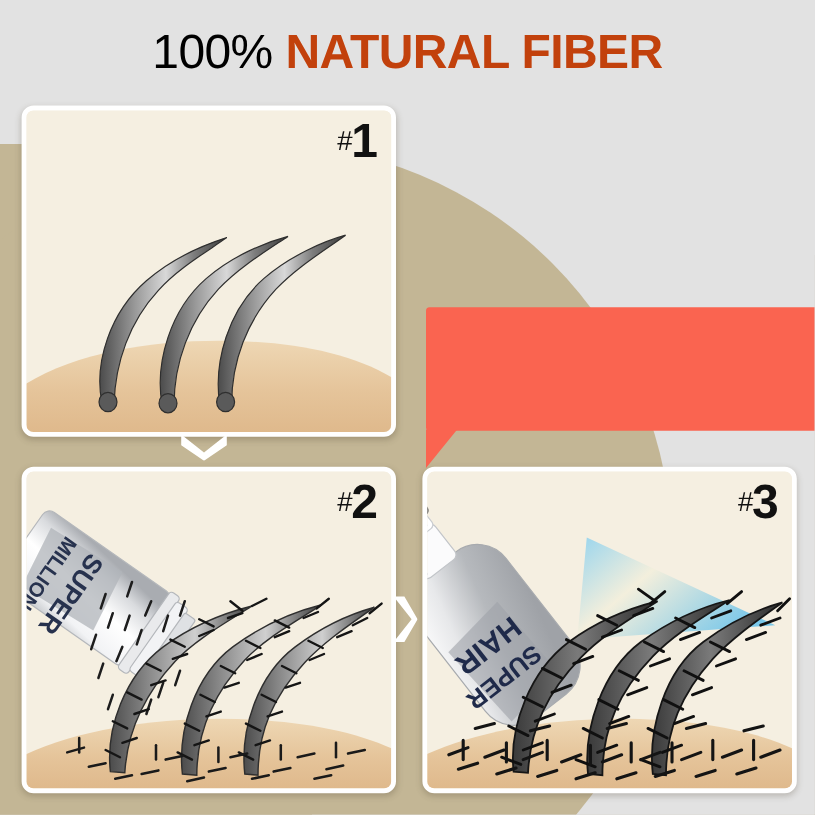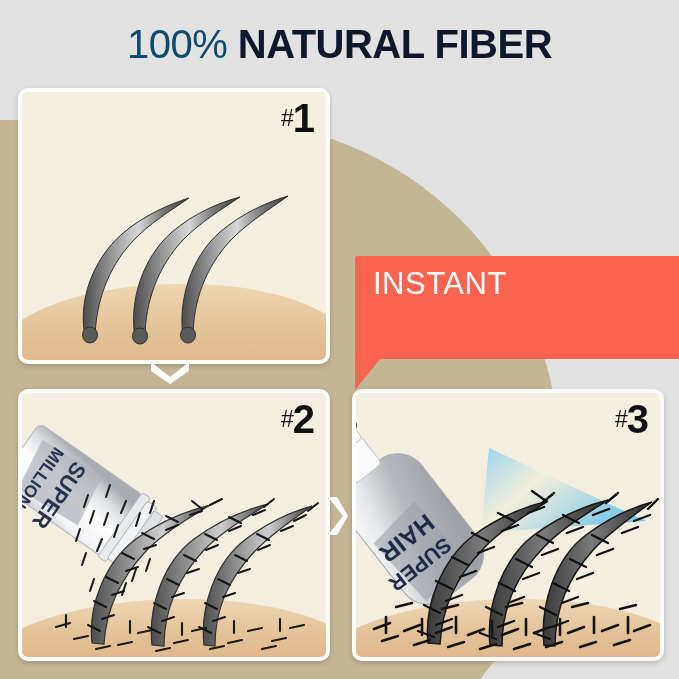--- a/index.html
+++ b/index.html
@@ -24,24 +24,24 @@
   }
 
   
   .title{
     position:absolute;left:0;top:22px;width:679px;
     text-align:center;
     white-space:nowrap;
     z-index:30;
   }
   .title .t-light{
-    font-size:40px;font-weight:400;color:#0c4a6e;letter-spacing:-0.5px;
+    font-size:40px;font-weight:400;color:#000000;letter-spacing:-0.5px;
   }
   .title .t-bold{
-    font-size:40px;font-weight:700;color:#0f172a;letter-spacing:-0.5px;
+    font-size:40px;font-weight:700;color:#c2410c;letter-spacing:-0.5px;
   }
 
   
   .panel{
     position:absolute;
     background:#f5efe1;
     border:4px solid #ffffff;
     border-radius:10px;
     box-shadow:0 2px 5px rgba(80,70,50,.28);
     overflow:hidden;
@@ -448,18 +448,17 @@
         </g>
       </svg>
     </div>
     <div class="panel-num">
       <span class="hash">#</span><span class="dig">3</span>
     </div>
   </div>
 
   <div class="banner">
     <div class="banner-txt">
-      <span class="banner-line1">INSTANT</span>
     </div>
   </div>
   <div class="banner-tail"></div>
 
 </div>
 
 </body></html>

